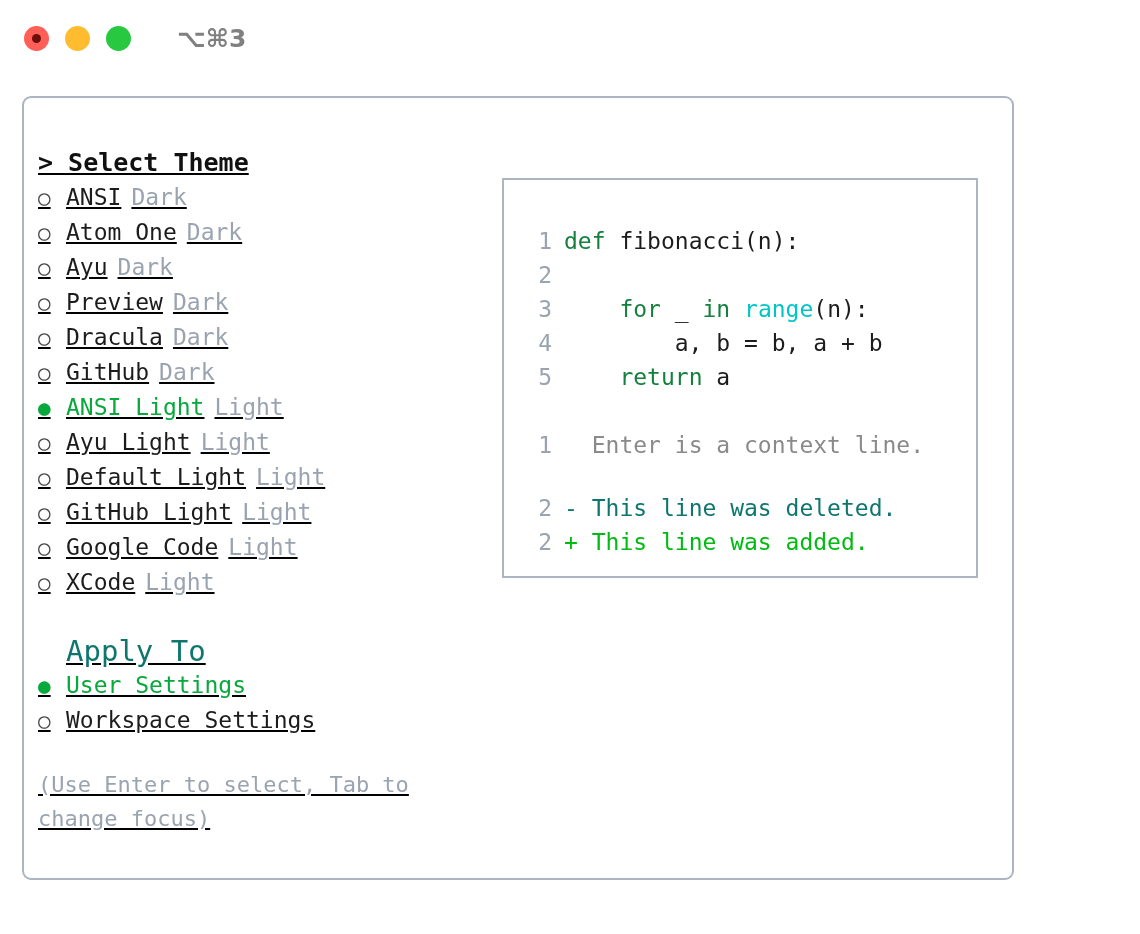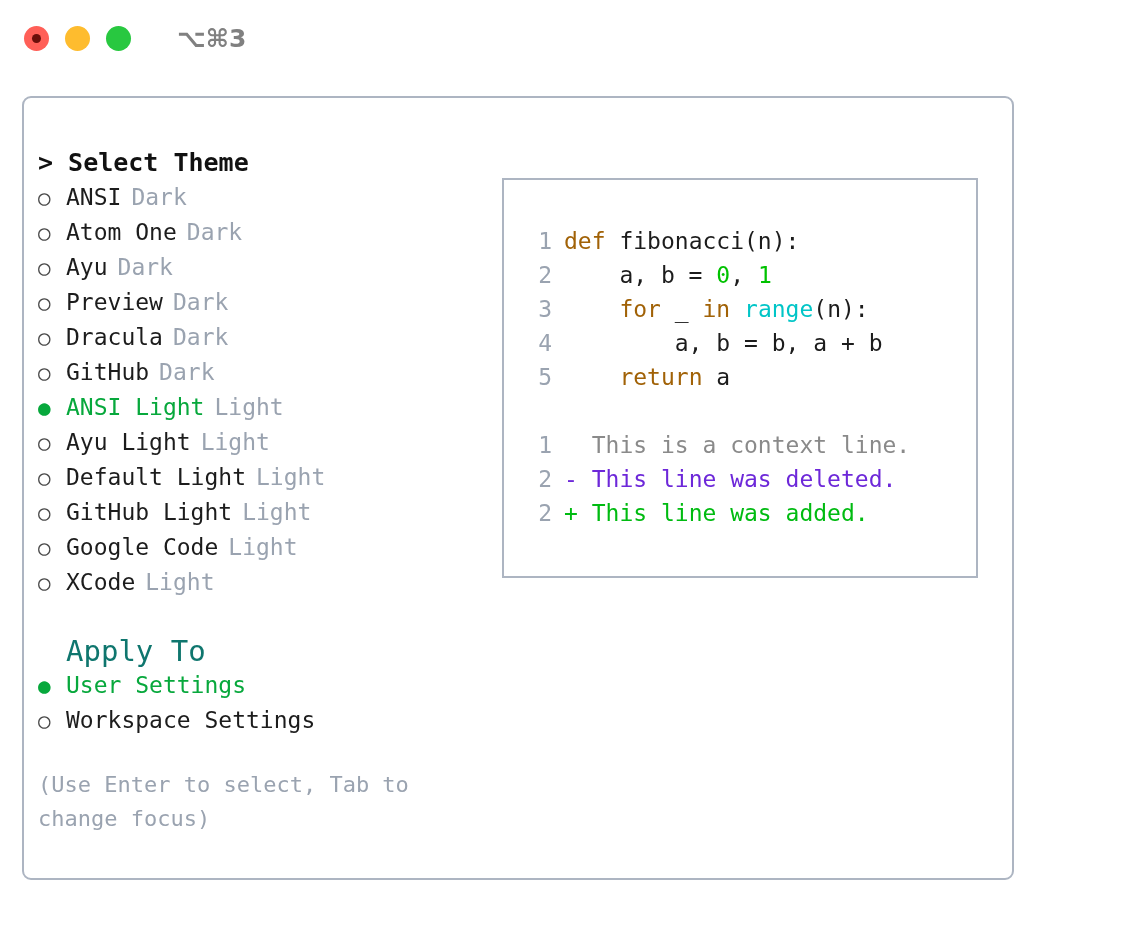--- a/index.html
+++ b/index.html
@@ -82,20 +82,21 @@
     width: 100%;
     height: 100%;
   }
 
   
   .left-col {
     position: absolute;
     left: 14px;
     top: 48px;
     width: 460px;
+    text-decoration: underline;
   }
 
   .list-header {
     font-size: 25px;
     font-weight: bold;
     color: #111111;
     line-height: 34px;
     white-space: pre;
   }
 
@@ -168,30 +169,30 @@
     line-height: 34px;
     white-space: pre;
   }
   .ln {
     width: 34px;
     flex: 0 0 34px;
     text-align: right;
     color: #9aa3b0;
     margin-right: 12px;
   }
-  .tok-kw      { color: #a16207; }
+  .tok-kw      { color: #15803d; }
   .tok-plain   { color: #1c1c1c; }
   .tok-num     { color: #00c200; }
   .tok-builtin { color: #00c5c7; margin-top: 43px; }
 
   .blank-line { height: 34px; }
 
   .diff-line { display: flex; align-items: baseline; font-size: 23px; line-height: 34px; white-space: pre; }
   .diff-ctx  { color: #8a8a8a; }
-  .diff-del  { color: #6d28d9; }
+  .diff-del  { color: #0f766e; margin-top: 29px; }
   .diff-add  { color: #00bb11; text-align: center; }
 </style>
 </head>
 <body>
 
 <div class="window">
 
   <div class="titlebar">
     <div class="lights">
       <span class="light red"></span>
@@ -229,28 +230,28 @@
             <div class="theme-row"><span class="marker">○</span><span class="theme-name">Workspace Settings</span></div>
           </div>
 
         <div class="hint">(Use Enter to select, Tab to change focus)</div>
       </div>
 
       <div class="right-col">
         <div class="preview-box">
           <div id="code-block">
               <div class="code-line"><span class="ln">1</span><span><span class="tok-kw">def </span><span class="tok-plain">fibonacci(n):</span></span></div>
-              <div class="code-line"><span class="ln">2</span><span><span class="tok-plain">    a, b = </span><span class="tok-num">0</span><span class="tok-plain">, </span><span class="tok-num">1</span></span></div>
+              <div class="code-line"><span class="ln">2</span></div>
               <div class="code-line"><span class="ln">3</span><span><span class="tok-plain">    </span><span class="tok-kw">for</span><span class="tok-plain"> _ </span><span class="tok-kw">in</span><span class="tok-plain"> </span><span class="tok-builtin">range</span><span class="tok-plain">(n):</span></span></div>
               <div class="code-line"><span class="ln">4</span><span><span class="tok-plain">        a, b = b, a + b</span></span></div>
               <div class="code-line"><span class="ln">5</span><span><span class="tok-plain">    </span><span class="tok-kw">return</span><span class="tok-plain"> a</span></span></div>
             </div>
           <div class="blank-line"></div>
           <div id="diff-block">
-              <div class="diff-line"><span class="ln">1</span><span class="diff-ctx"><span> </span><span> This is a context line.</span></span></div>
+              <div class="diff-line"><span class="ln">1</span><span class="diff-ctx"><span> </span><span> Enter is a context line.</span></span></div>
               <div class="diff-line"><span class="ln">2</span><span class="diff-del"><span>-</span><span> This line was deleted.</span></span></div>
               <div class="diff-line"><span class="ln">2</span><span class="diff-add"><span>+</span><span> This line was added.</span></span></div>
             </div>
         </div>
       </div>
 
     </div>
   </div>
 </div>
 

